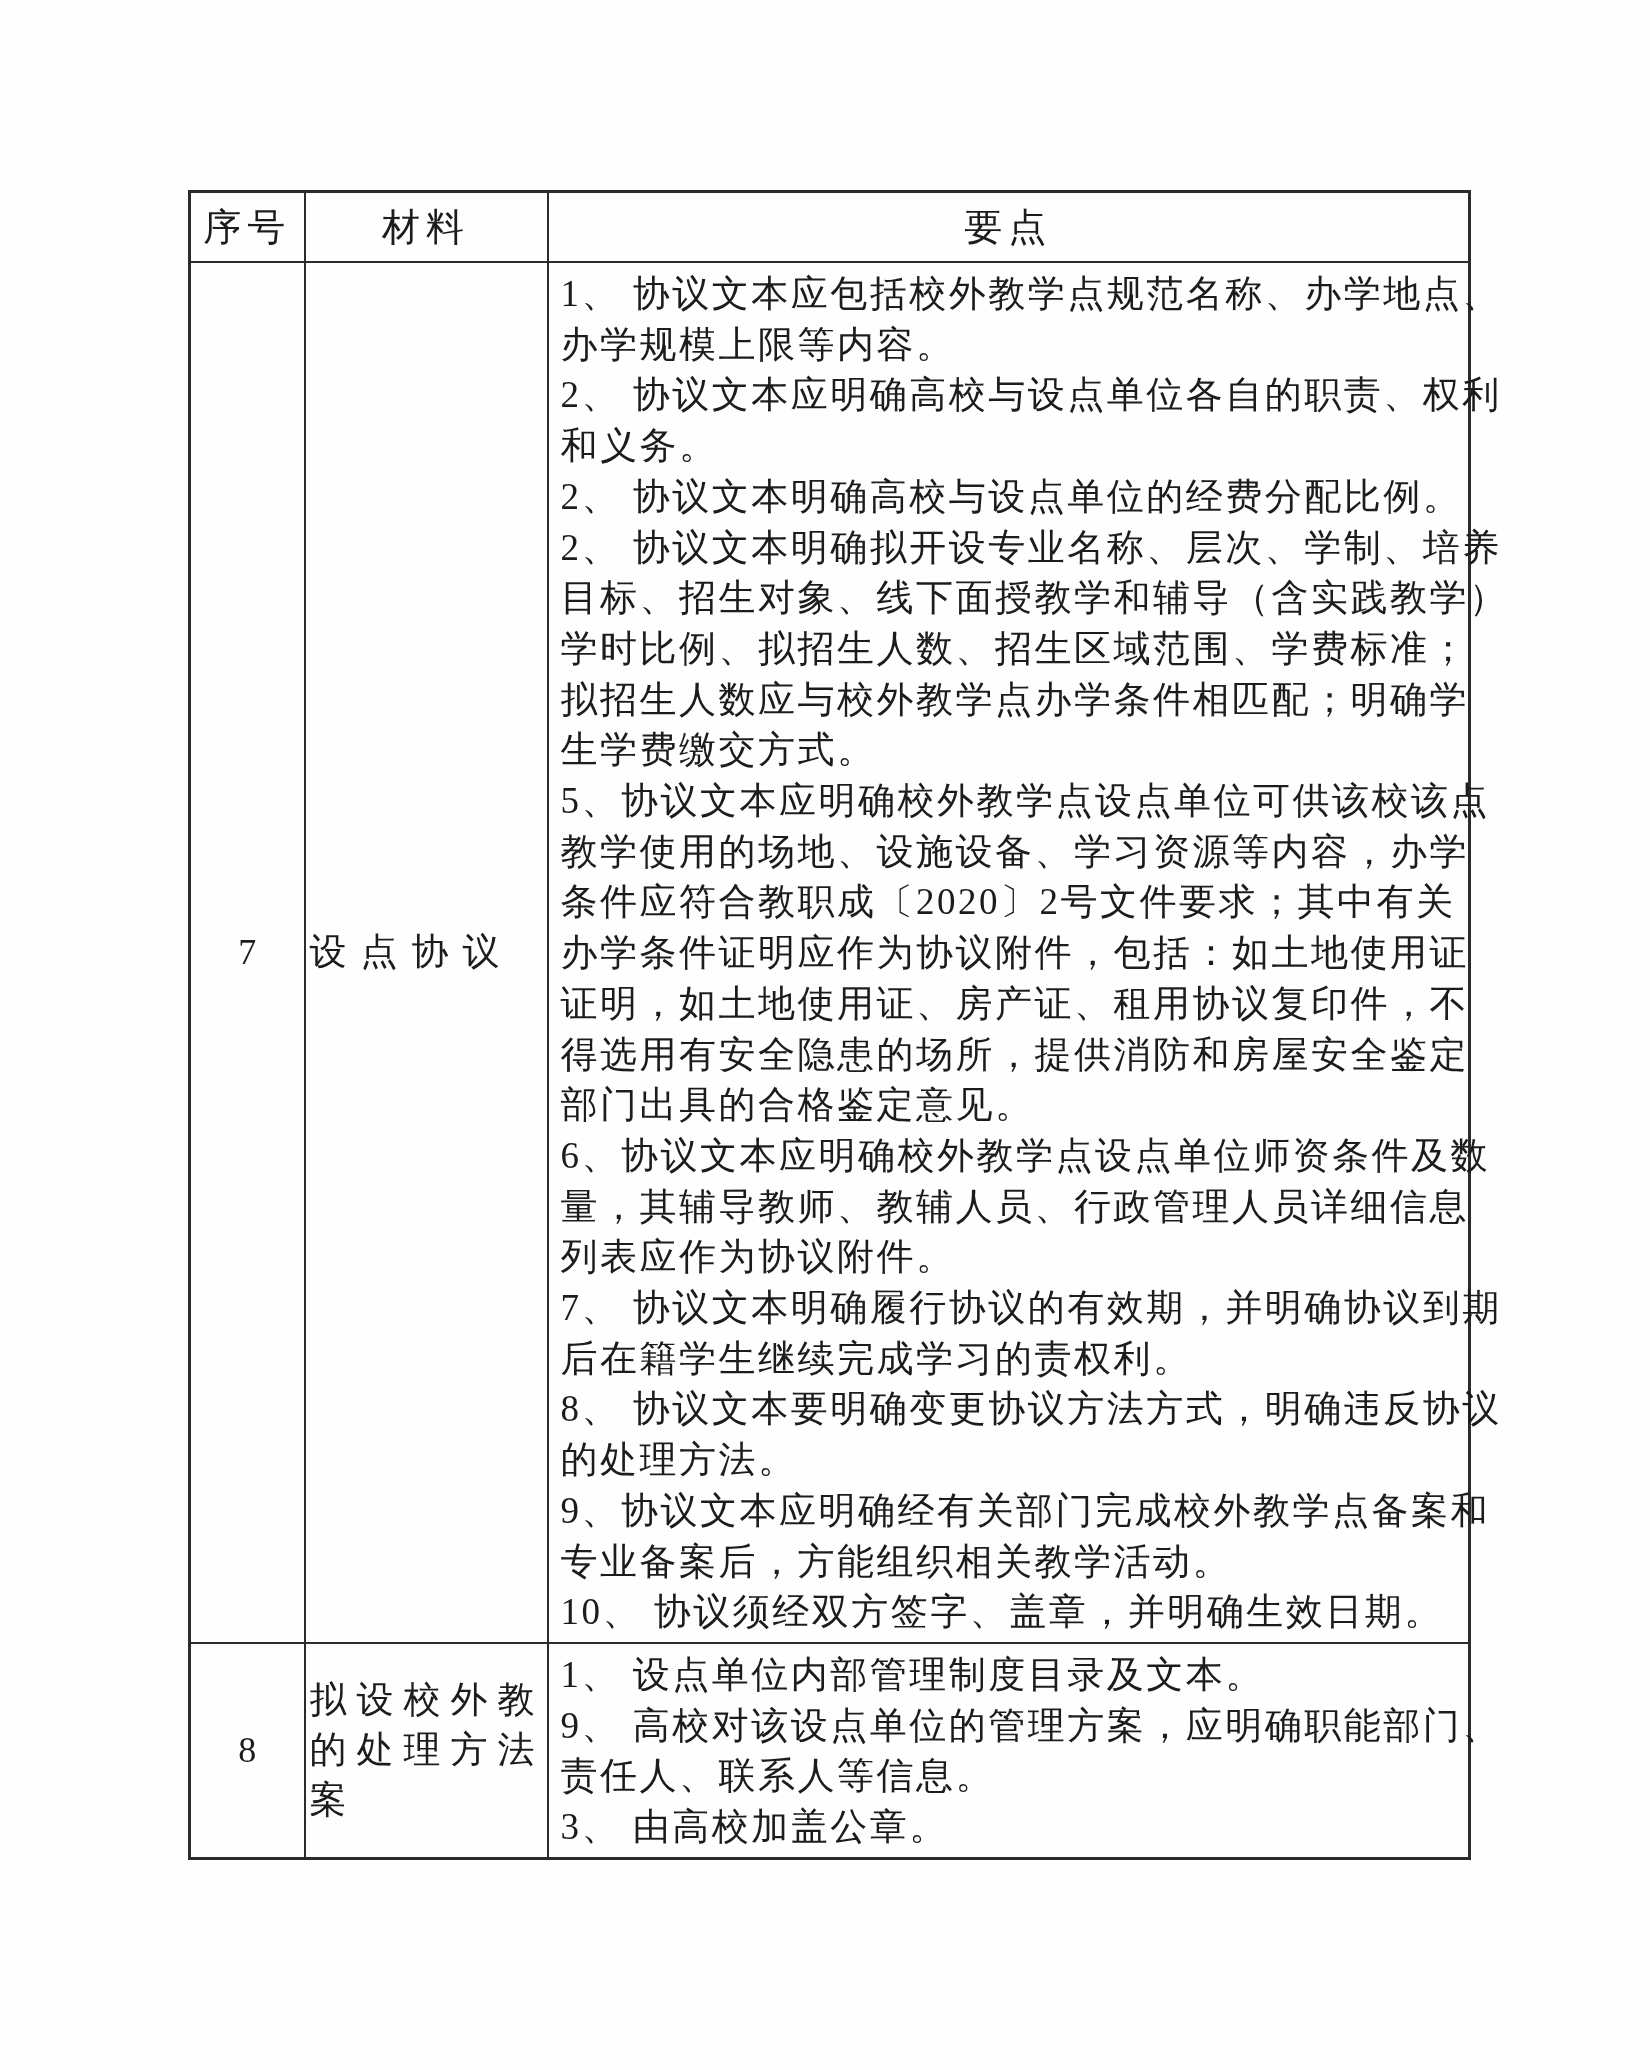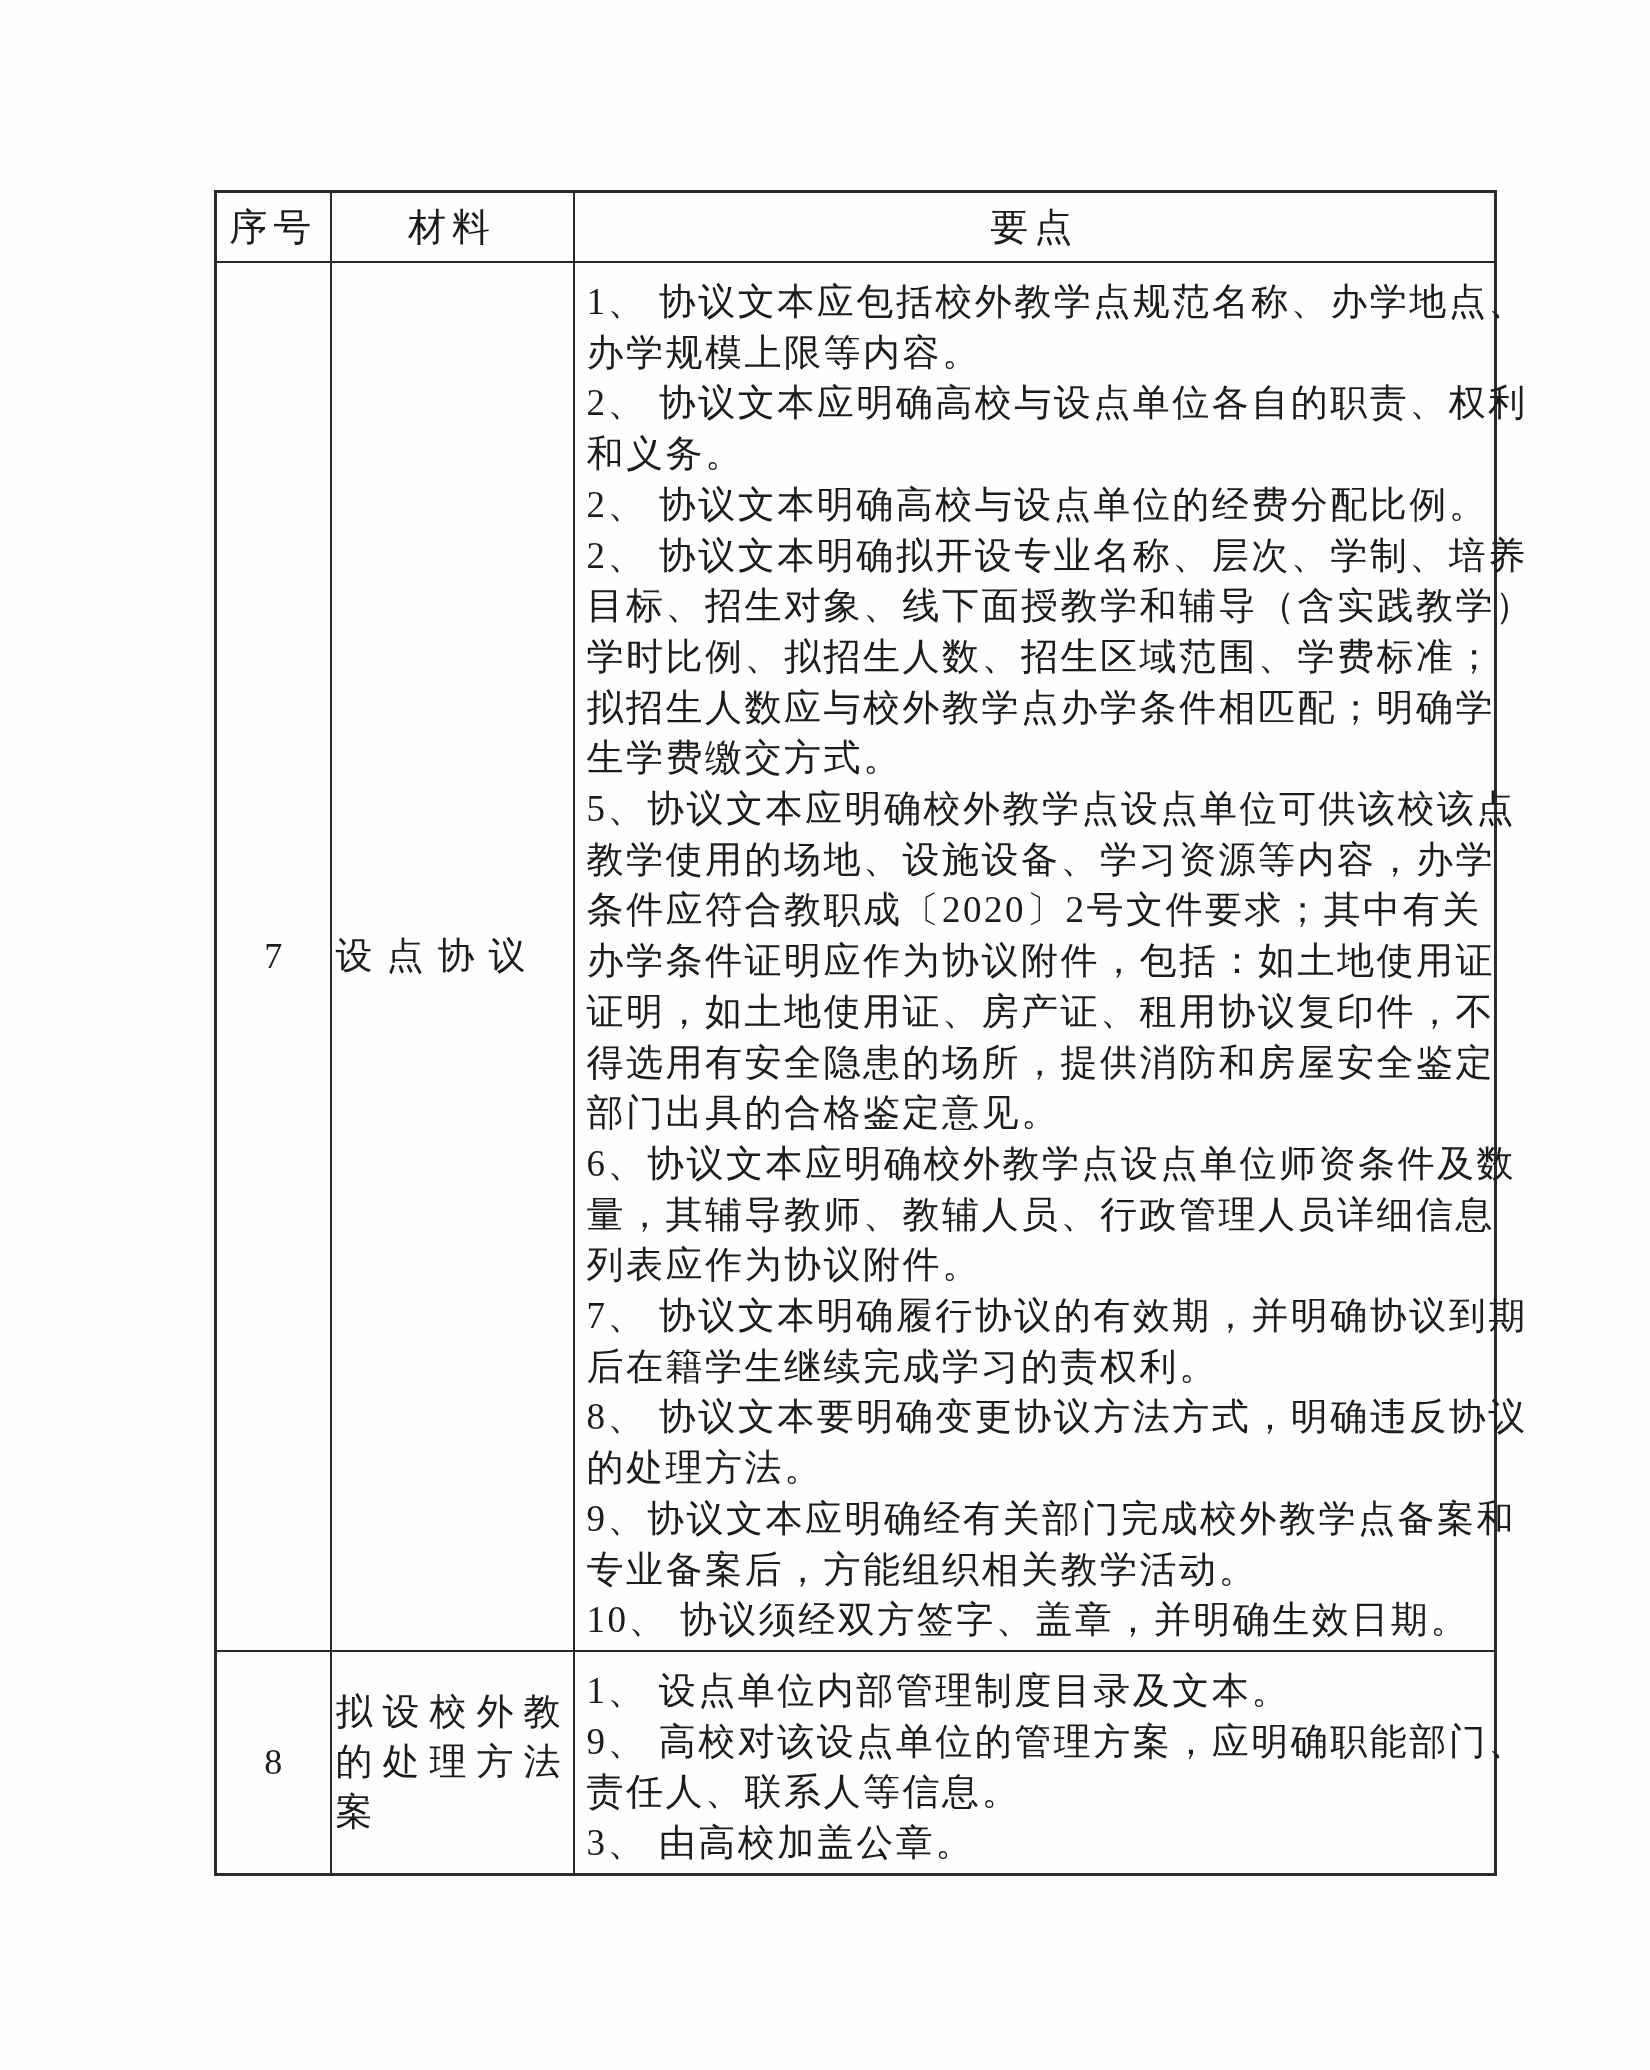--- a/index.html
+++ b/index.html
@@ -3,21 +3,21 @@
 <meta charset="utf-8">
 <style>
   html,body{margin:0;padding:0;}
   body{
     width:1650px;height:2070px;position:relative;
     background:#ffffff;
     font-family:"Liberation Serif","DejaVu Serif",serif;
     color:#1c1c1c;
   }
   .page{position:absolute;inset:0;background:#fefefe;}
-  .table-wrap{position:absolute;left:214px;top:190px;}
+  .table-wrap{position:absolute;left:188px;top:190px;}
   table.doc-table{
     border-collapse:collapse;table-layout:fixed;width:1280px;
     border:3px solid #2b2b2b;
   }
   col.c-no{width:115px;}
   col.c-mat{width:243px;}
   col.c-pts{width:922px;}
   .doc-table th,.doc-table td{
     border:2px solid #2b2b2b;
     vertical-align:middle;
@@ -30,21 +30,21 @@
   td.no-cell{
     text-align:center;font-size:36px;
   }
   td.material-cell{
     text-align:left;font-size:37px;padding:4px 4px;
   }
   .material-line{line-height:50px;white-space:nowrap;}
   tr.row-0 .material-line{letter-spacing:14px;}
   tr.row-1 .material-line{letter-spacing:10px;}
   td.points-cell{
-    vertical-align:top;padding:14px 6px 4px 12px;
+    vertical-align:top;padding:6px 6px 4px 12px;
   }
   .point-line{
     font-size:37px;line-height:50.7px;letter-spacing:2.5px;
     white-space:nowrap;
   }
 </style>
 </head>
 <body>
 
 <div class="page">

